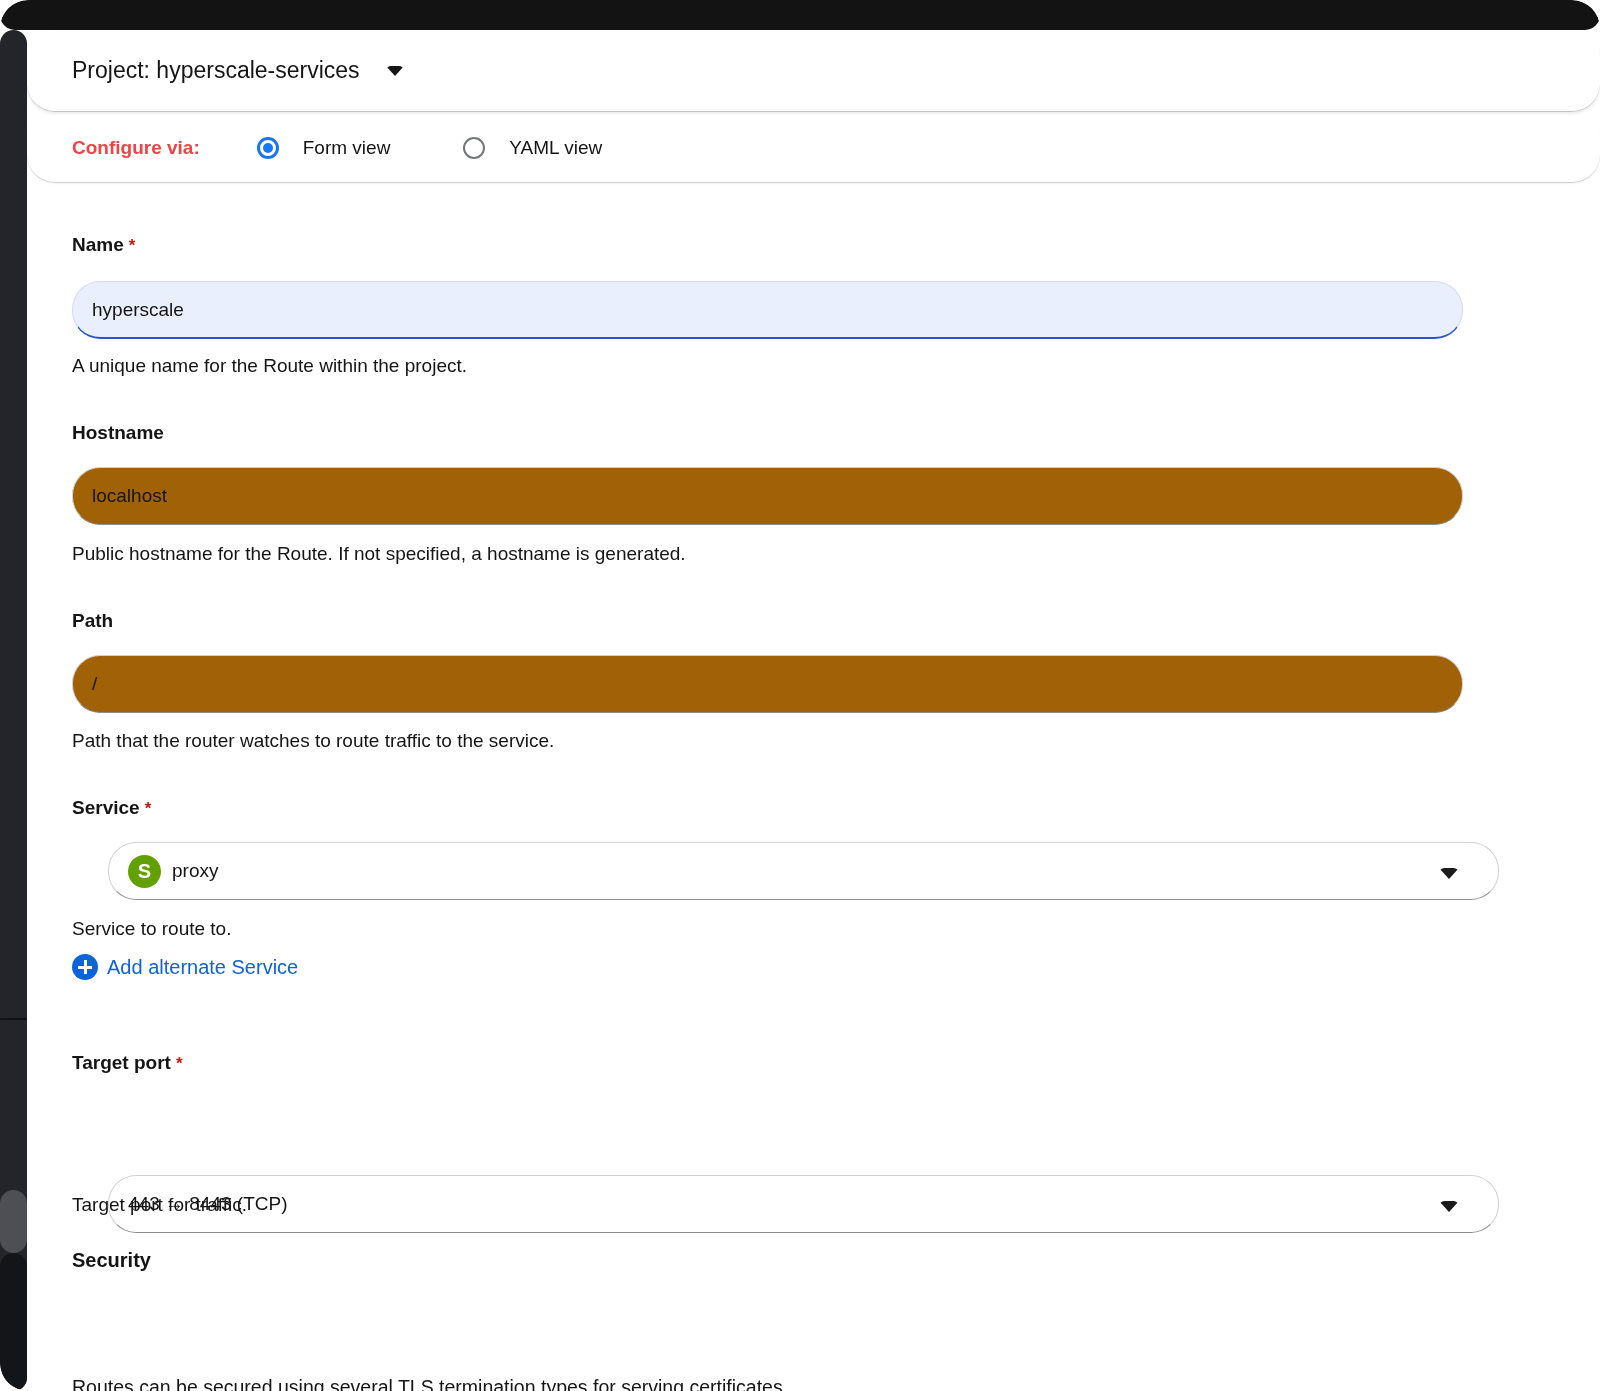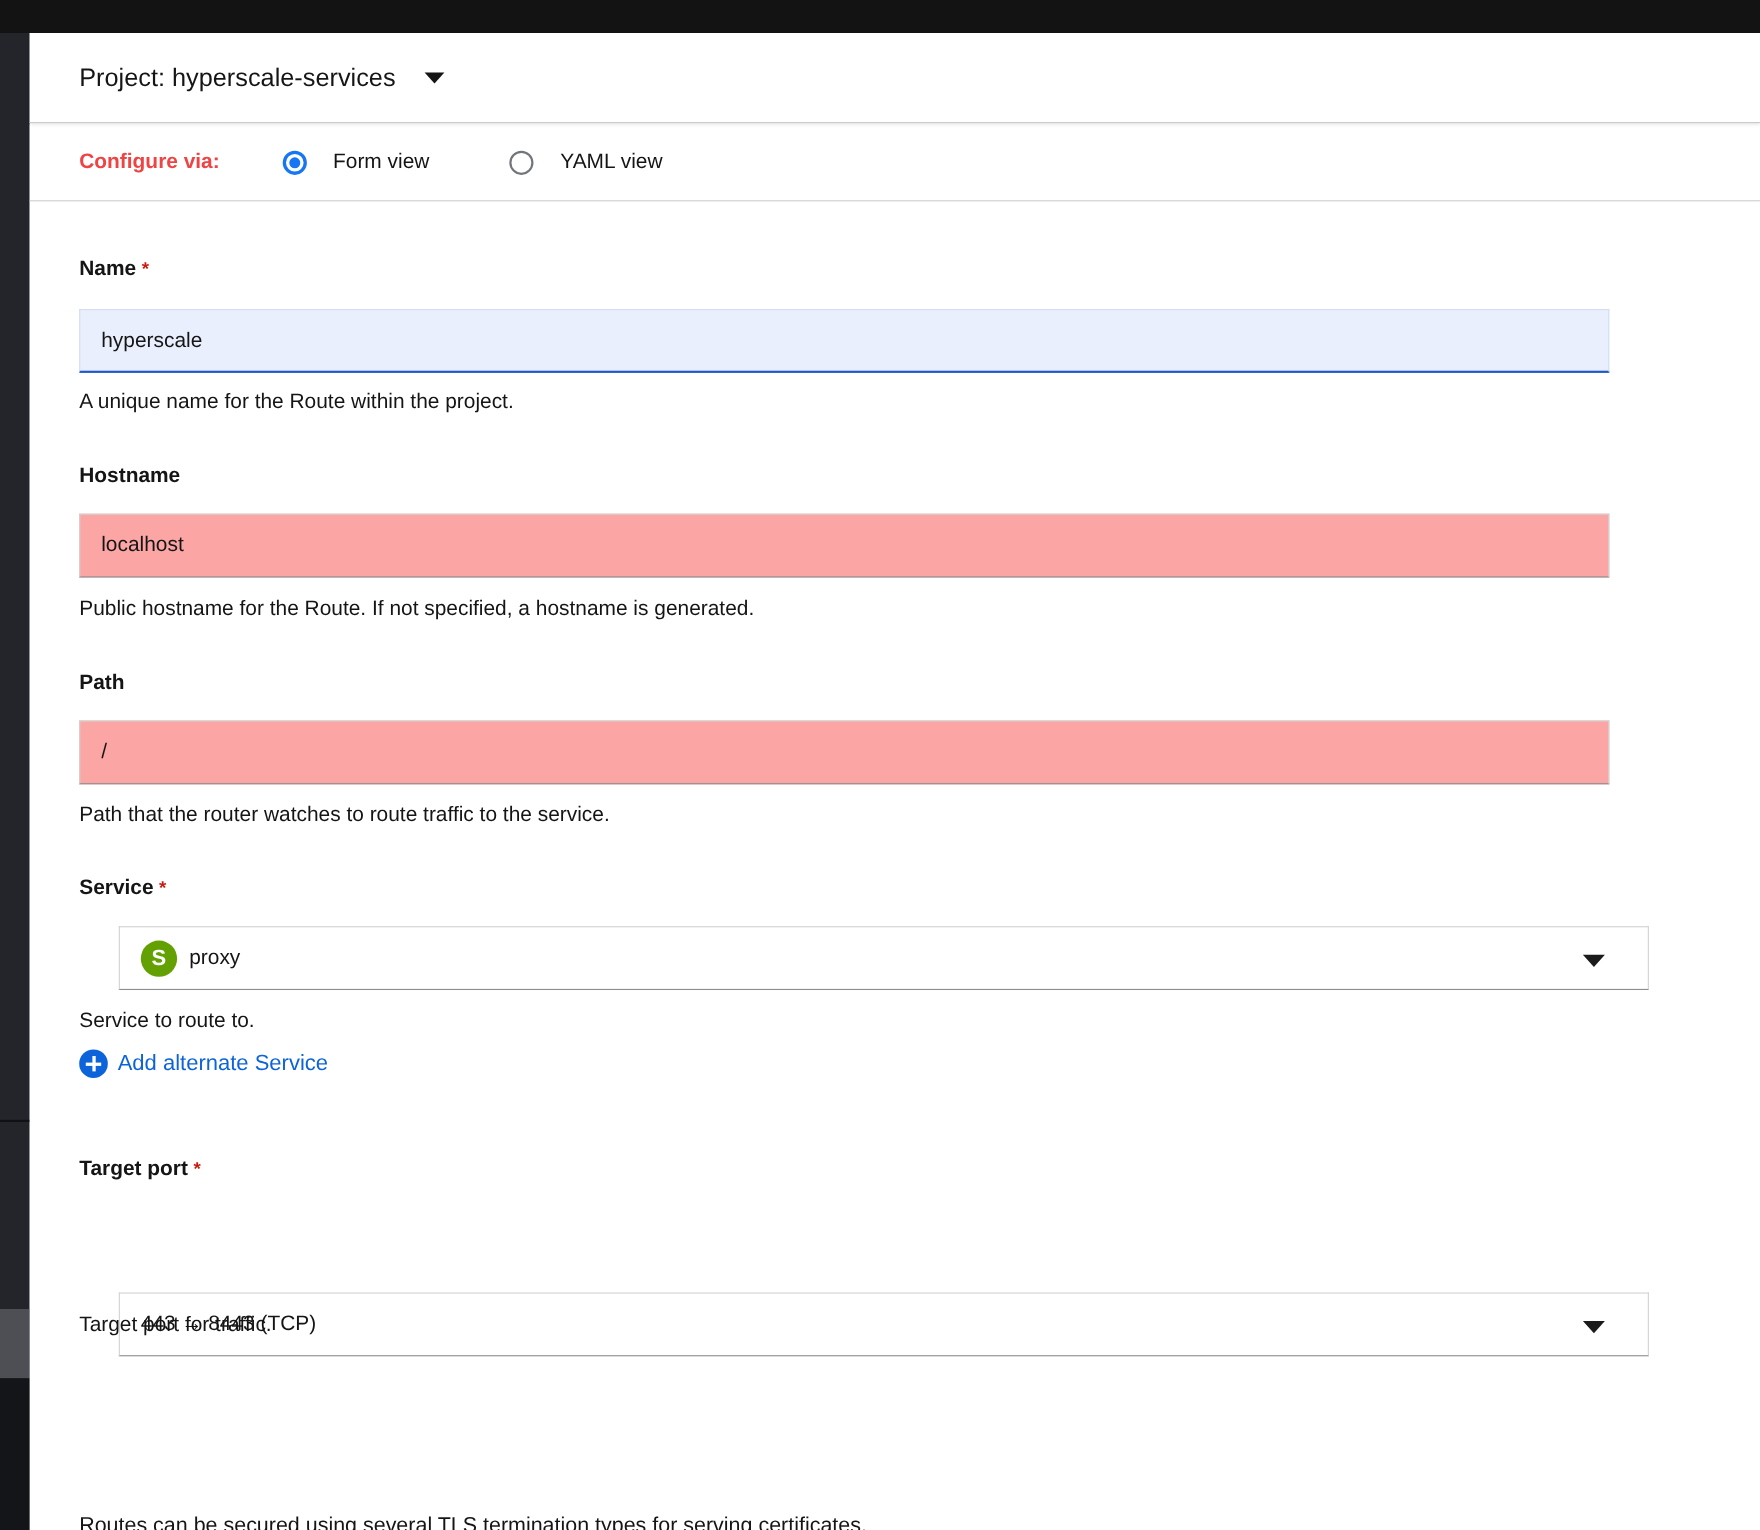--- a/index.html
+++ b/index.html
@@ -1,15 +1,15 @@
 <!DOCTYPE html>
 <html><head>
 <meta charset="utf-8">
 <style>
-  * { margin:0; padding:0; box-sizing:border-box; }
+  * { margin:0; padding:0; box-sizing:border-box;border-radius:28px; }
   body { font-family:"Liberation Sans", sans-serif; background:#ffffff; }
   .screen { position:relative; width:1600px; height:1391px; background:#ffffff; overflow:hidden; }
 
   
   .topbar { position:absolute; top:0; left:0; width:1600px; height:30px; background:#131313; }
 
   
   .left-strip { position:absolute; top:30px; left:0; width:27px; height:1361px; background:#23252b; }
   .strip-line { position:absolute; top:988px; left:0; width:27px; height:2px; background:#101114; }
   .strip-thumb { position:absolute; top:1160px; left:0; width:27px; height:63px; background:#4d4f55; }
@@ -38,21 +38,21 @@
   .radio.unselected { border:2px solid #72767b; }
   .radio-label { margin-left:24px; font-size:19px; color:#151515; }
 
   
   .form { position:absolute; top:183px; left:27px; width:1573px; height:1208px; background:#fff;padding-left:36px; }
   .fgroup { position:absolute; left:45px; width:1391px; }
   .flabel { font-weight:bold; font-size:19px; color:#151515; }
   .req { color:#c9190b; margin-left:5px; font-size:17px; font-weight:bold; }
   .helper { font-size:19px; color:#151515; }
 
-  .text-input { width:1391px; height:58px; background:#fca5a5; border:1px solid #d2d2d2; border-bottom:1px solid #8a8d90;
+  .text-input { width:1391px; height:58px; background:#a16207; border:1px solid #d2d2d2; border-bottom:1px solid #8a8d90;
                 font-family:inherit; font-size:19px; color:#151515; padding:0 19px; outline:none; }
   .text-input.focused { background:#e9effc; border:1px solid #d4dcf2; border-bottom:2px solid #2457c5; }
 
   .select-box { position:relative; width:1391px; height:58px; background:#fff; border:1px solid #d2d2d2;
                 border-bottom:1px solid #8a8d90; display:flex; align-items:center; padding:0 19px;
                 font-size:19px; color:#151515; cursor:pointer; }
   .select-caret { position:absolute; right:39px; top:25px; width:0; height:0;
                   border-left:10px solid transparent; border-right:10px solid transparent;
                   border-top:11px solid #1b1b1b; }
   .svc-badge { width:33px; height:33px; border-radius:50%; background:#63a103; color:#fff;
@@ -166,18 +166,19 @@
 
     <div class="fgroup g-tport-label">
       <span class="flabel">Target port</span><span class="req">*</span>
     </div>
     <div class="select-box fgroup g-tport-input">
       <span>443 → 8443 (TCP)</span>
       <span class="select-caret"></span>
     </div>
     <div class="fgroup g-tport-helper helper">Target port for traffic.</div>
 
+    <div class="fgroup g-security section-heading">Security</div>
 
 
     <div class="fgroup g-clipped clipped-text">Routes can be secured using several TLS termination types for serving certificates.</div>
 
   </div>
 </div>
 
 </body></html>

